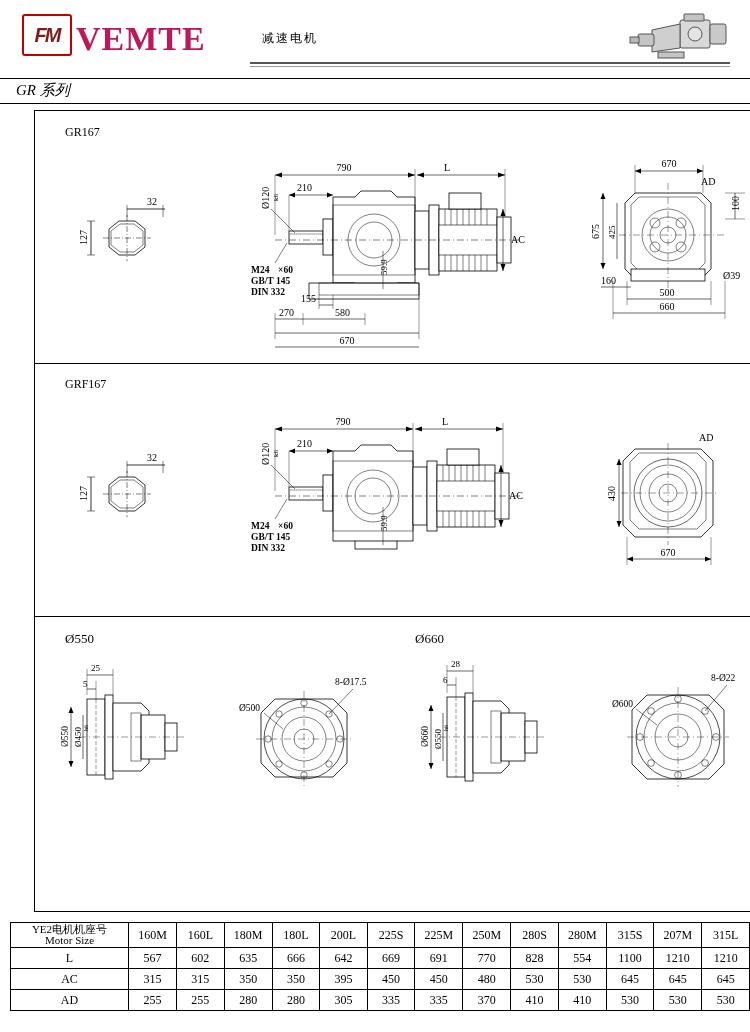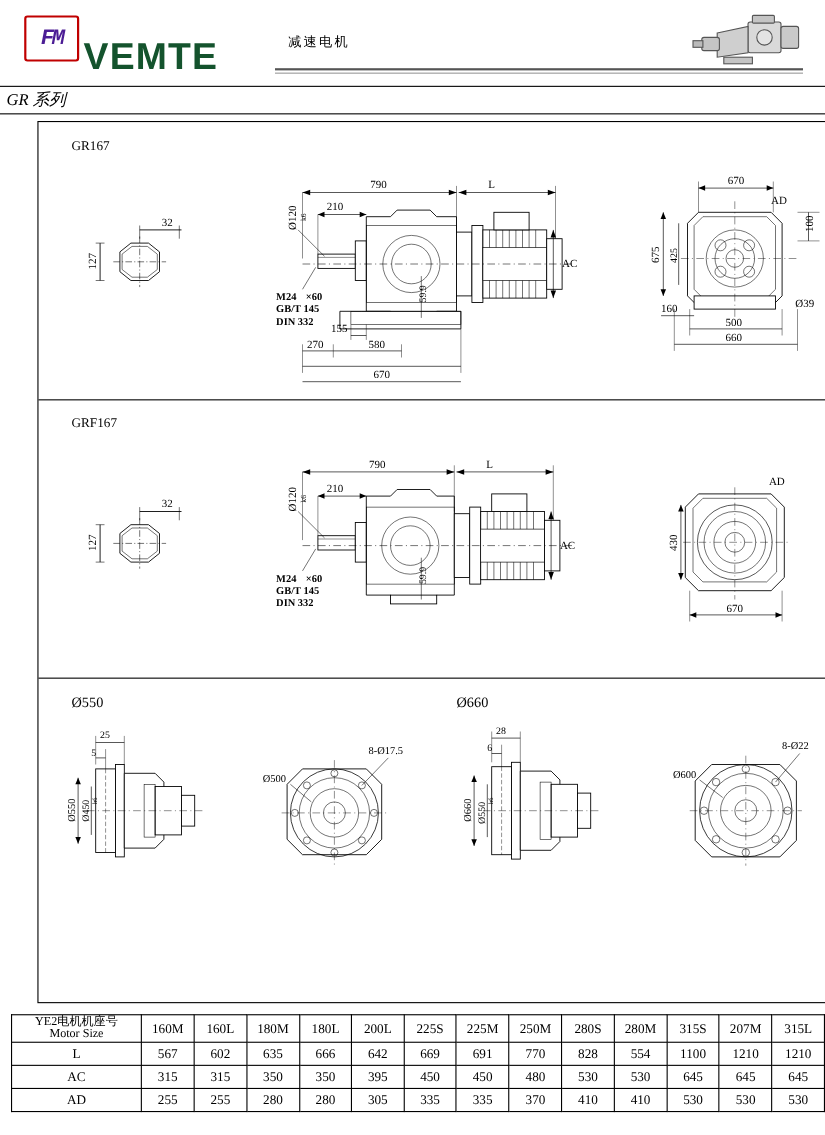--- a/index.html
+++ b/index.html
@@ -2,29 +2,29 @@
 <html><head>
 <meta charset="utf-8">
 <style>
   html,body{margin:0;padding:0;background:#fff;}
   body{width:750px;height:1032px;font-family:"Liberation Serif",serif;color:#000;overflow:hidden;position:relative;}
   .page{position:relative;width:750px;height:1032px;box-sizing:border-box;}
 
   
   .header{position:relative;height:78px;}
   .logo-box{position:absolute;left:22px;top:14px;width:46px;height:38px;border:2px solid #c00000;border-radius:3px;display:flex;align-items:center;justify-content:center;}
-  .logo-box span{font-family:Liberation Mono, monospace;font-weight:bold;font-size:20px;color:#4c1d95;font-style:italic;letter-spacing:-2px;}
-  .brand{position:absolute;left:76px;top:33px;font-family:Liberation Sans, sans-serif;font-size:34px;font-weight:bold;color:#14532d;letter-spacing:1px;}
+  .logo-box span{font-family:Liberation Sans, sans-serif;font-weight:bold;font-size:20px;color:#7f1d1d;font-style:italic;letter-spacing:-2px;}
+  .brand{position:absolute;left:76px;top:20px;font-family:Liberation Serif, serif;font-size:34px;font-weight:bold;color:#be185d;letter-spacing:1px;}
   .cn-title{position:absolute;left:262px;top:30px;font-family:"DejaVu Sans",sans-serif;font-size:12px;color:#000;letter-spacing:2px;}
   .hdr-rule{position:absolute;left:250px;top:62px;width:480px;height:0;border-top:2px solid #555;}
   .hdr-rule2{position:absolute;left:250px;top:66px;width:480px;height:0;border-top:1px solid #999;}
   .hdr-img{position:absolute;right:18px;top:10px;width:110px;height:58px;}
 
   .series-bar{position:absolute;left:0;top:78px;width:750px;height:24px;border-top:1px solid #000;border-bottom:1px solid #000;}
-  .series-bar .lbl{position:absolute;left:6px;top:2px;font-style:italic;font-size:15px;}
+  .series-bar .lbl{position:absolute;left:16px;top:2px;font-style:italic;font-size:15px;}
 
   
   .frame{position:absolute;left:10px;top:110px;width:730px;height:800px;border:1px solid #000;margin-left:24px;}
   .frame .divider{position:absolute;left:0;width:730px;border-top:1px solid #000;}
   .sec-label{position:absolute;font-size:12px;font-family:"Liberation Serif",serif;}
 
   
   .tbl{position:absolute;left:10px;top:922px;border-collapse:collapse;font-family:"Liberation Serif",serif;font-size:12px;}
   .tbl td{border:1px solid #000;text-align:center;height:18px;}
   .tbl td.head{width:100px;font-size:11px;line-height:11px;padding:1px 14px;}

